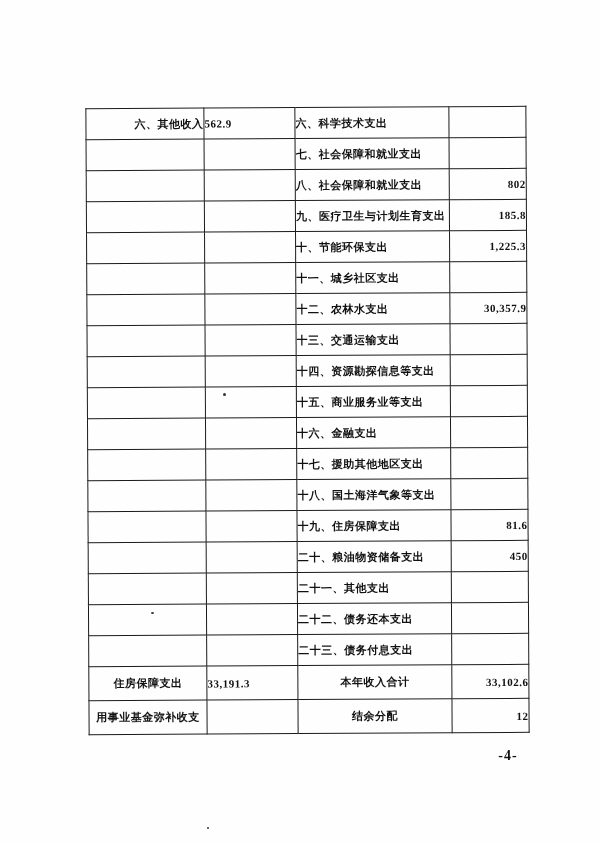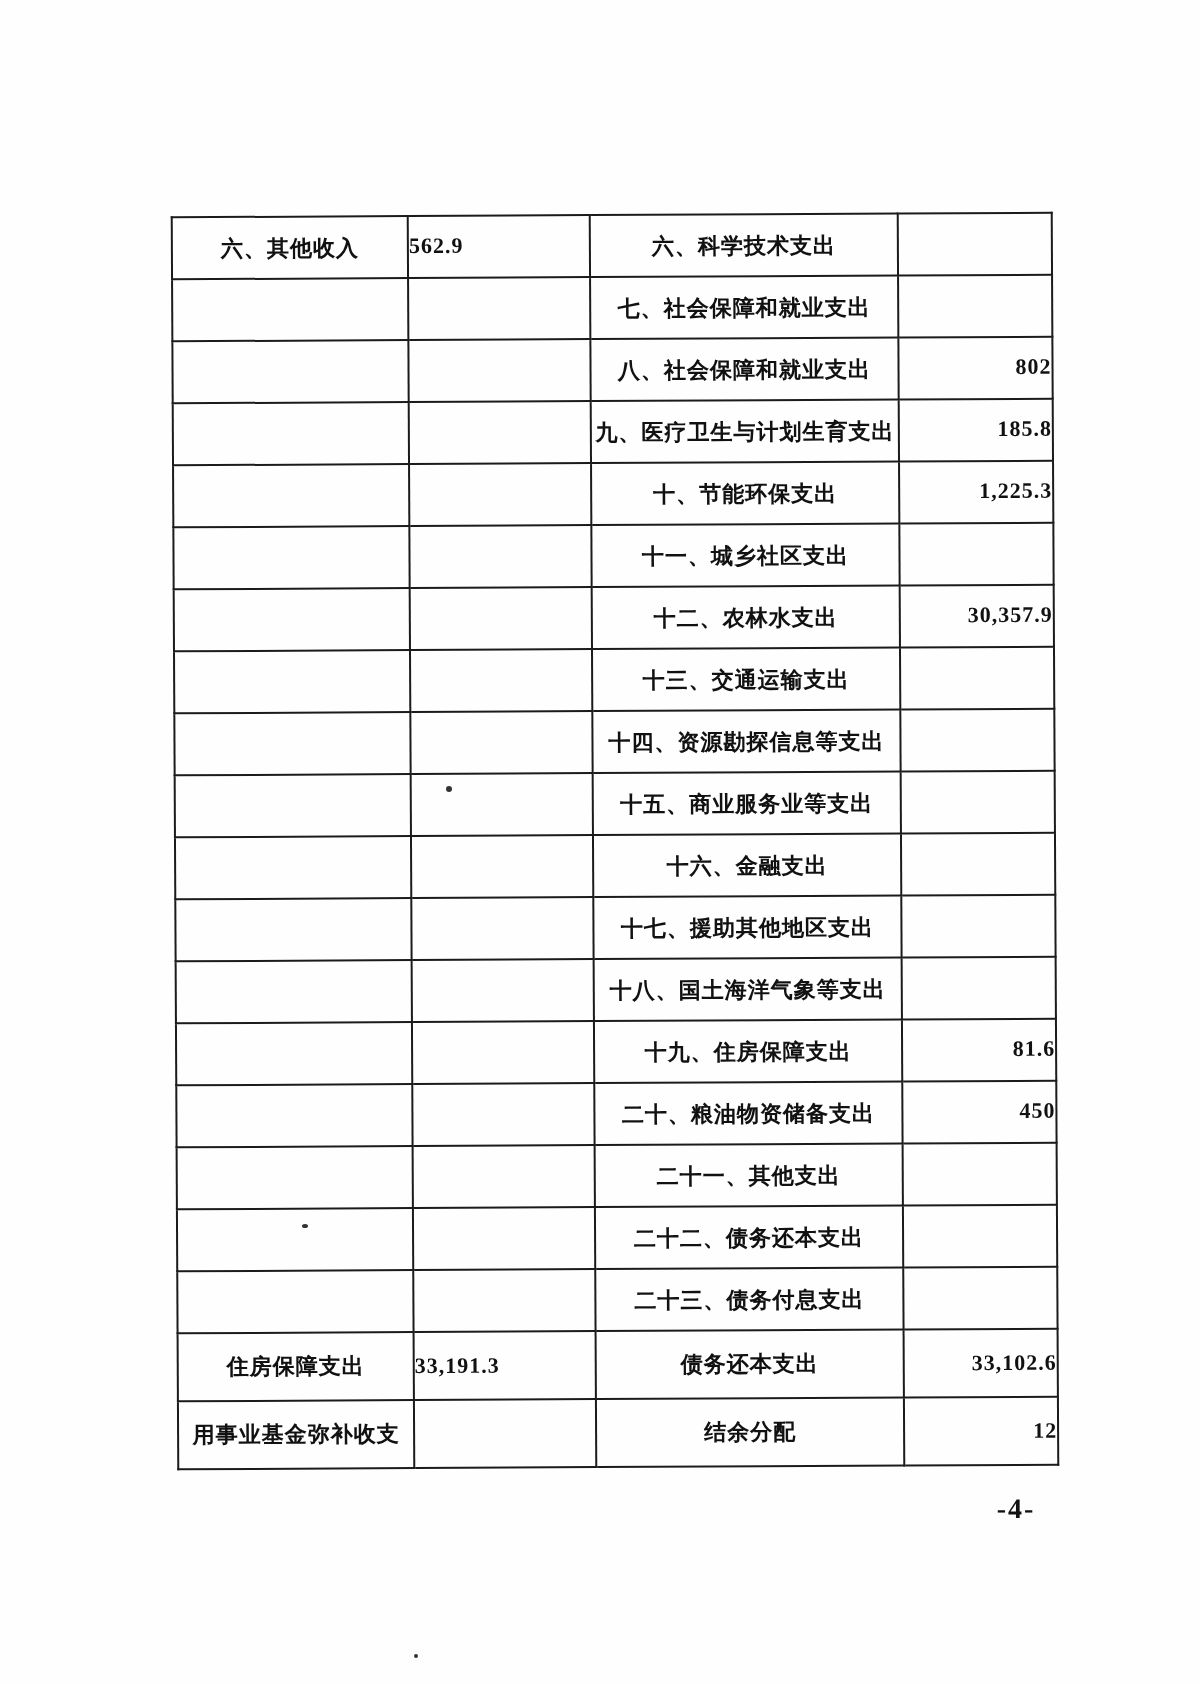--- a/index.html
+++ b/index.html
@@ -33,23 +33,23 @@
     border: 1.6px solid #1b1b1b;
     font-size: 11px;
     font-weight: bold;
     color: #111111;
     height: 30px;
     padding: 0;
     overflow: hidden;
     white-space: nowrap;
     letter-spacing: 0.5px;
   }
-  td.c-income-label   { width: 118px; text-align: center;  padding-left: 7px; }
+  td.c-income-label   { width: 118px; text-align: right;  padding-left: 7px; }
   td.c-income-amount  { width: 91px;  text-align: left; padding-right: 6px; }
-  td.c-expense-label  { width: 154px; text-align: center;  padding-left: 7px; }
+  td.c-expense-label  { width: 154px; text-align: left;  padding-left: 7px; }
   td.c-expense-amount { width: 77px;  text-align: right; padding-right: 6px; }
   td.c-income-amount, td.c-expense-amount {
     font-family: "Liberation Serif", serif;
     letter-spacing: 1px;
   }
   tr.summary-row td { height: 33px; }
   tr.summary-row td.c-income-label,
   tr.summary-row td.c-expense-label {
     text-align: center;
     padding-left: 0;
@@ -192,21 +192,21 @@
     </tr>
         <tr>
       <td class="c-income-label"></td>
       <td class="c-income-amount"></td>
       <td class="c-expense-label">二十三、债务付息支出</td>
       <td class="c-expense-amount"></td>
     </tr>
         <tr class="summary-row">
       <td class="c-income-label">住房保障支出</td>
       <td class="c-income-amount">33,191.3</td>
-      <td class="c-expense-label">债务还本支出</td>
+      <td class="c-expense-label">本年收入合计</td>
       <td class="c-expense-amount">33,102.6</td>
     </tr>
         <tr class="summary-row">
       <td class="c-income-label">用事业基金弥补收支</td>
       <td class="c-income-amount"></td>
       <td class="c-expense-label">结余分配</td>
       <td class="c-expense-amount">12</td>
     </tr>
       </tbody>
   </table>

